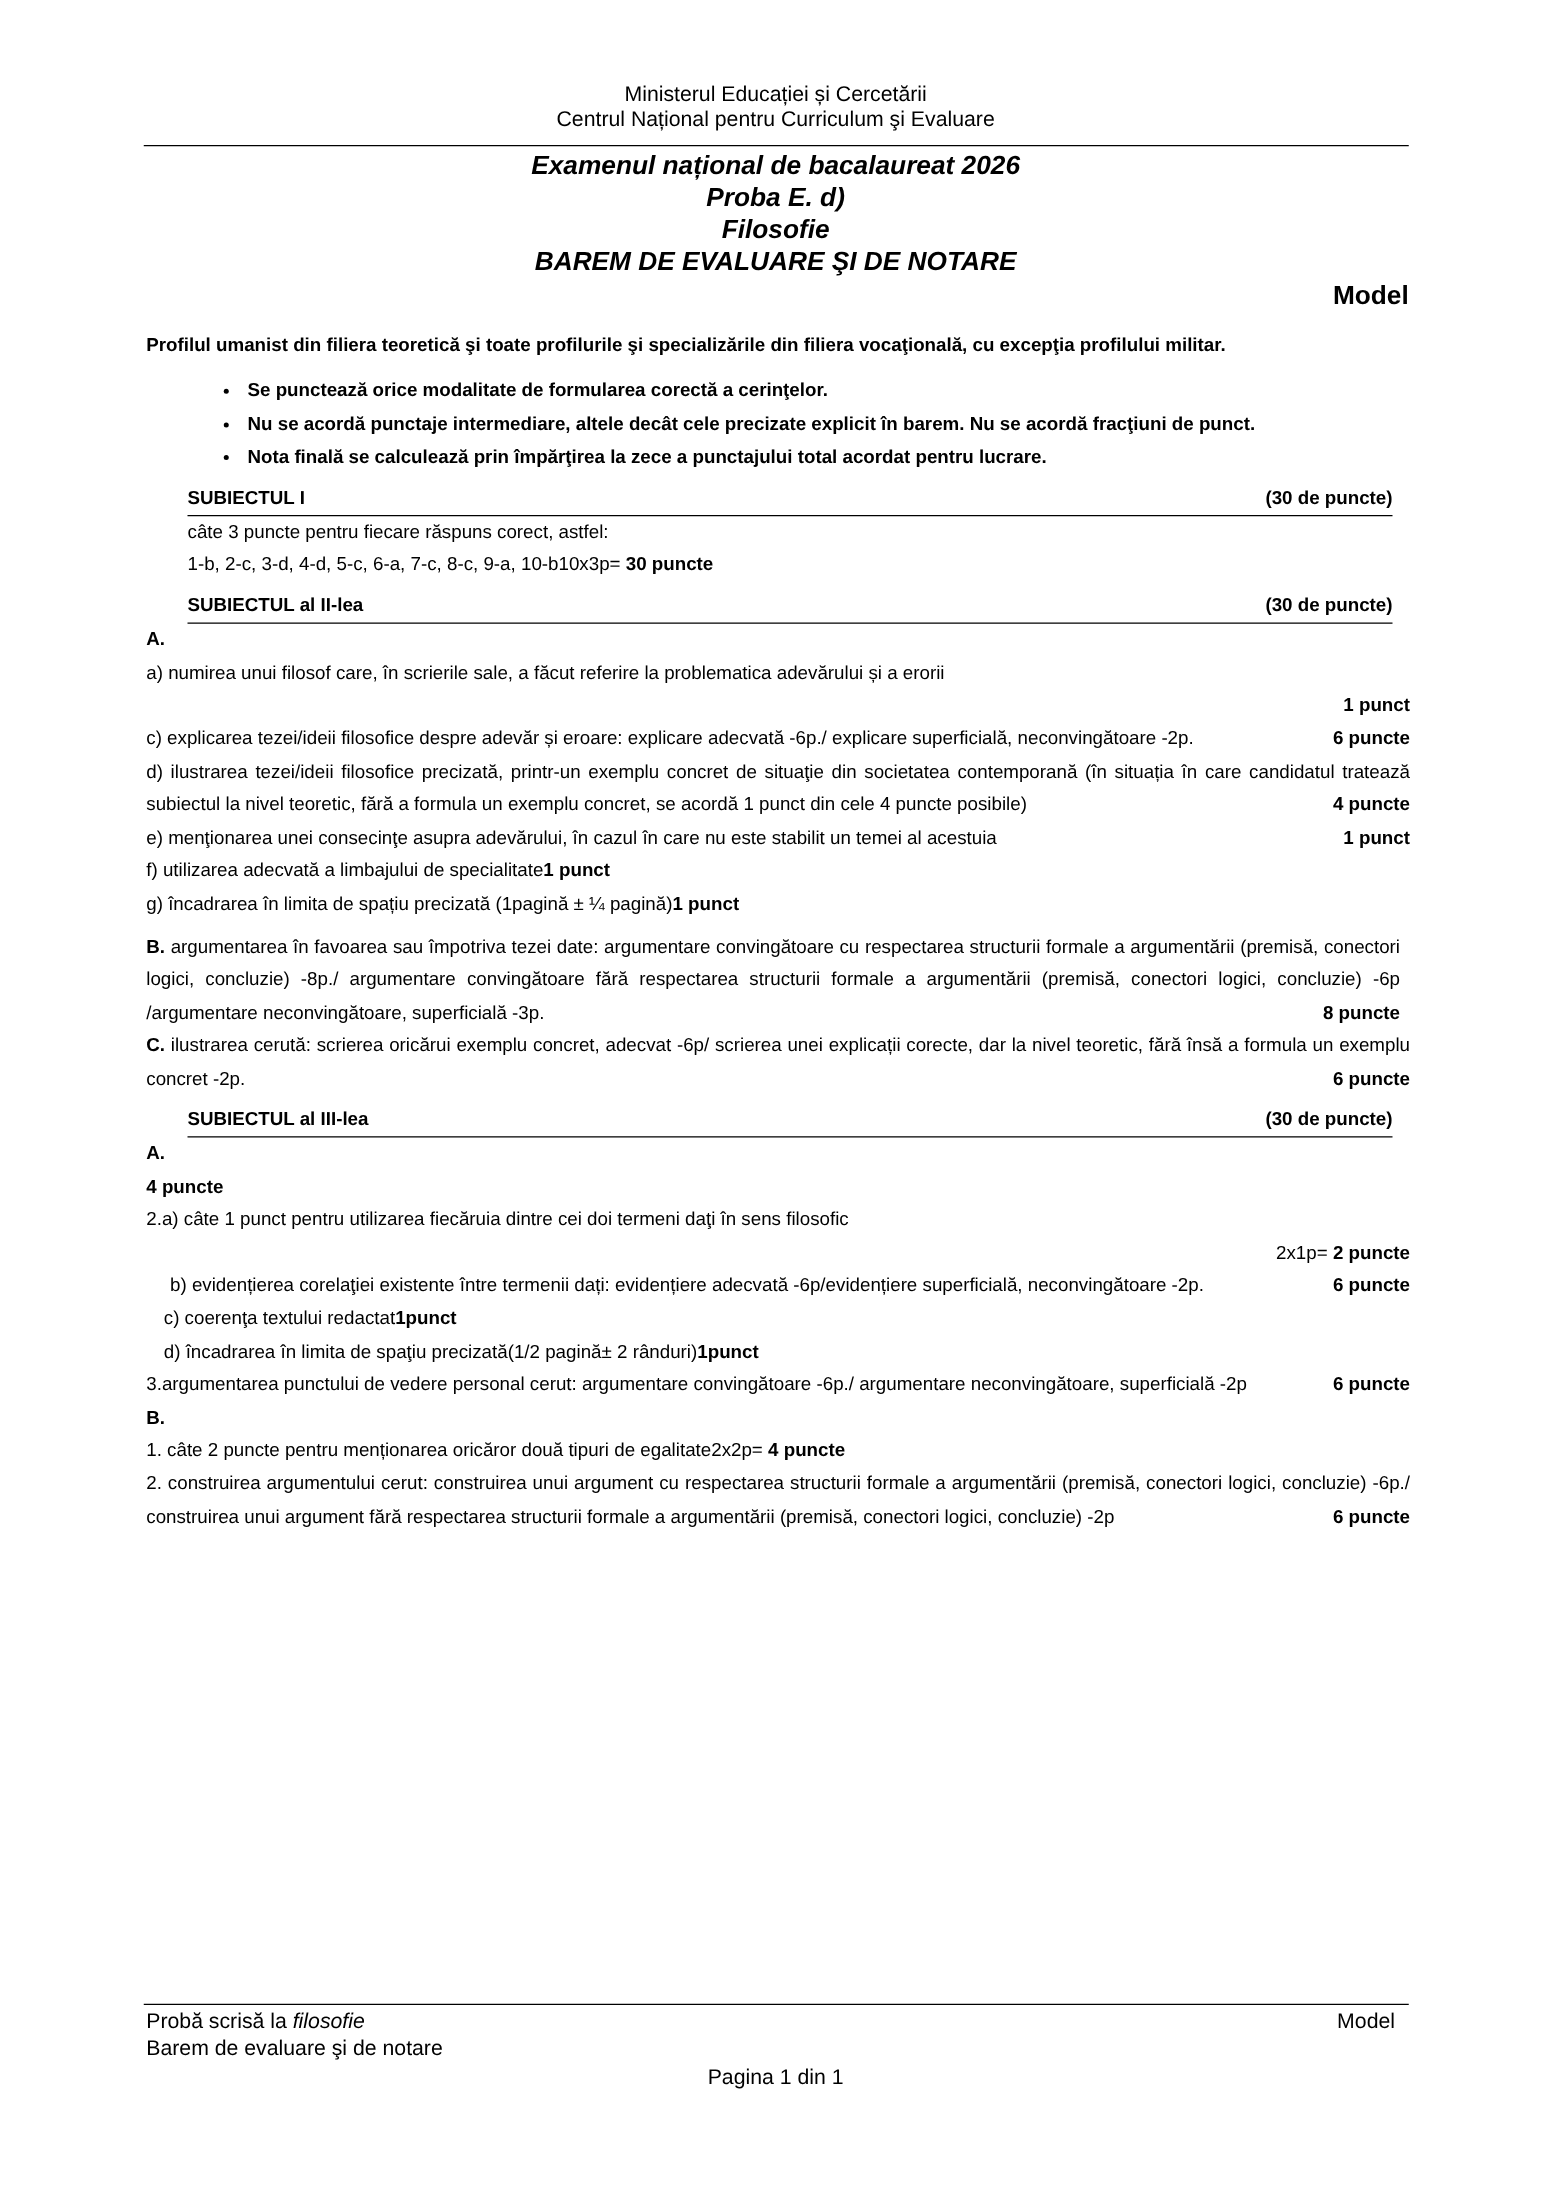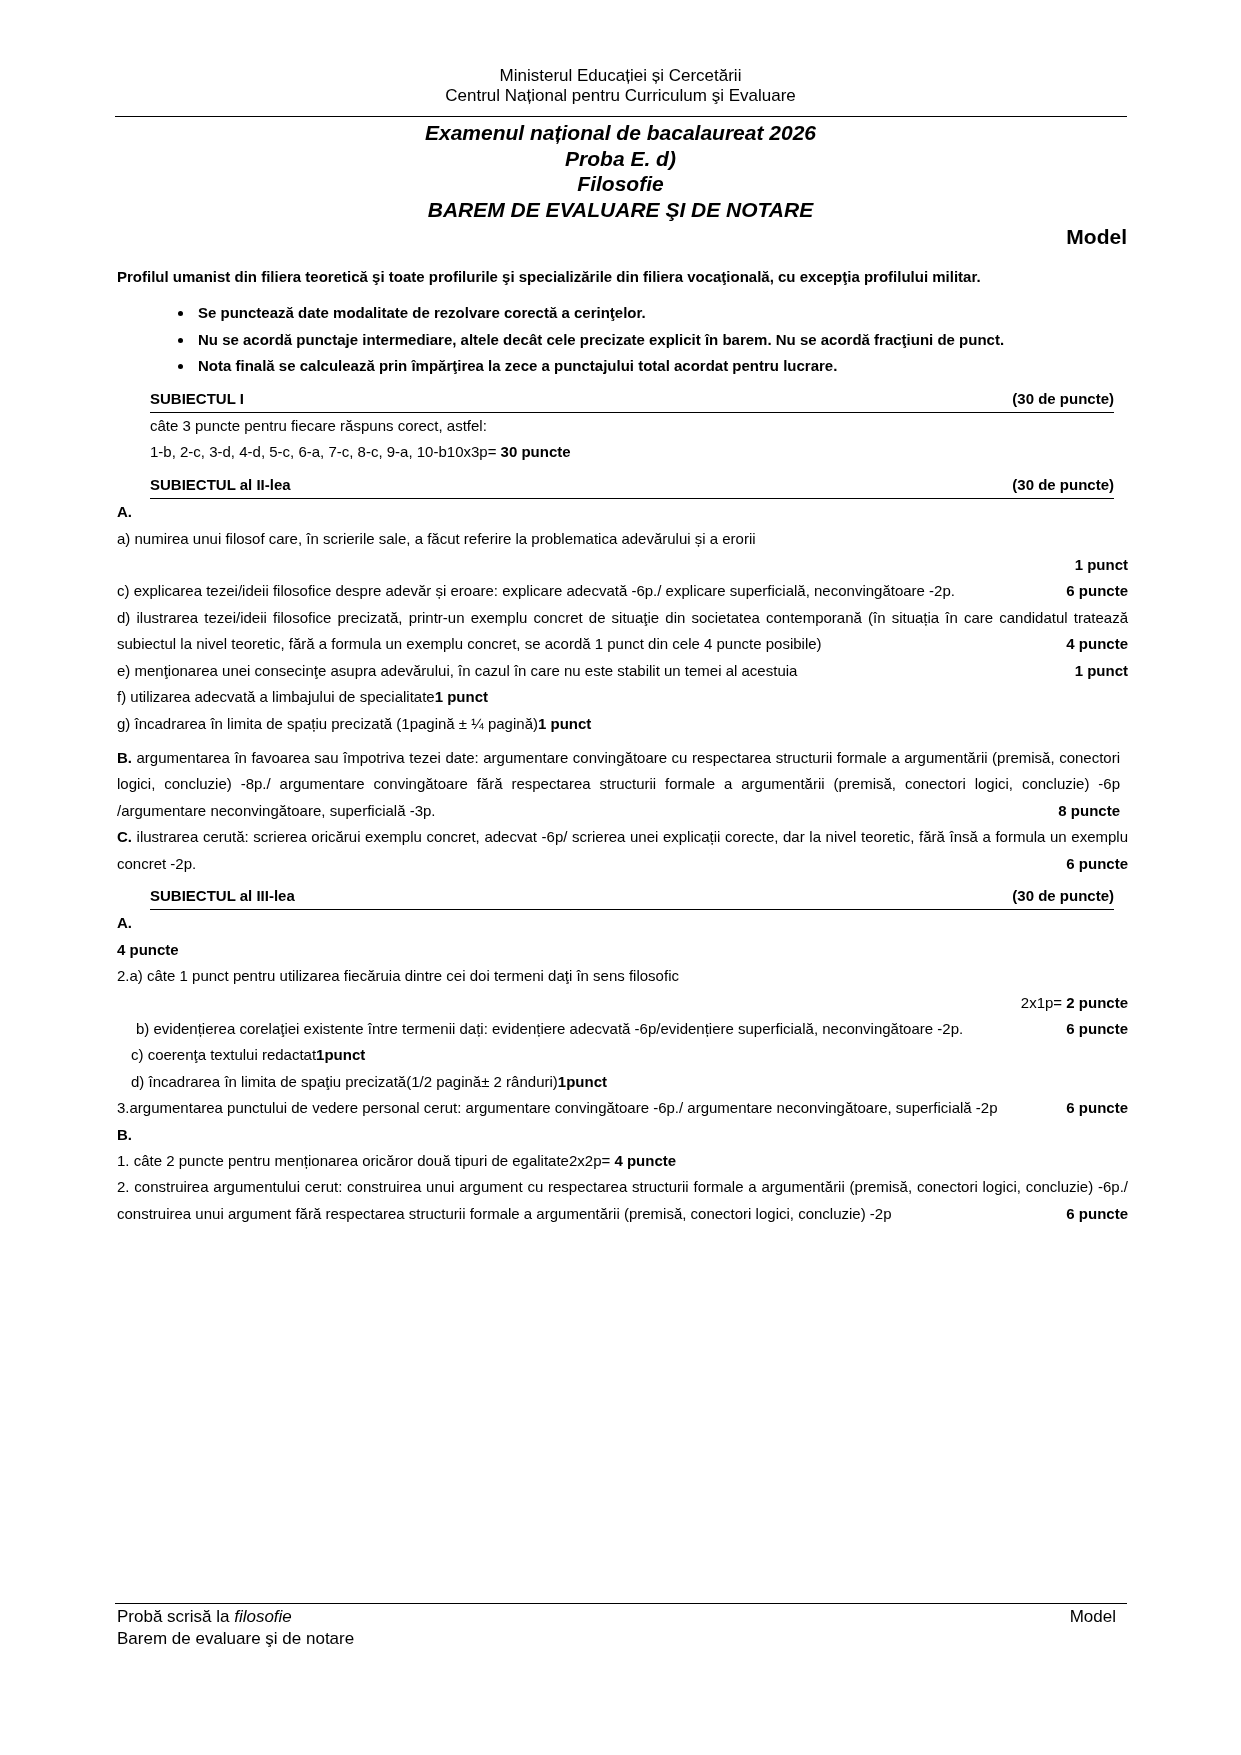--- a/index.html
+++ b/index.html
@@ -43,21 +43,21 @@
     <div>Proba E. d)</div>
     <div>Filosofie</div>
     <div>BAREM DE EVALUARE ŞI DE NOTARE</div>
   </div>
   <div class="model">Model</div>
 
   <div class="body">
     <div class="profile">Profilul umanist din filiera teoretică şi toate profilurile şi specializările din filiera vocaţională, cu excepţia profilului militar.</div>
 
     <ul class="rules">
-      <li>Se punctează date modalitate de rezolvare corectă a cerinţelor.</li>
+      <li>Se punctează orice modalitate de formularea corectă a cerinţelor.</li>
       <li>Nu se acordă punctaje intermediare, altele decât cele precizate explicit în barem. Nu se acordă fracţiuni de punct.</li>
       <li>Nota finală se calculează prin împărţirea la zece a punctajului total acordat pentru lucrare.</li>
     </ul>
 
     <div class="subj gap6">
       <div class="subj-title">SUBIECTUL I</div>
       <div class="subj-pts">(30 de puncte)</div>
     </div>
     <div class="indent33">câte 3 puncte pentru fiecare răspuns corect, astfel:</div>
     <div class="row indent33">
@@ -157,14 +157,15 @@
       <span class="pts-inline">6 puncte</span>
     </div>
   </div>
 
   <div class="ftr-rule"></div>
   <div class="ftr" style="left:117px; top:1607px;">
     <span>Probă scrisă la </span><i>filosofie</i>
   </div>
   <div class="ftr" style="left:117px; top:1629px;">Barem de evaluare şi de notare</div>
   <div class="ftr" style="right:125px; top:1607px;">Model</div>
+  <div class="ftr" style="left:0; width:1241px; text-align:center; top:1652px;">Pagina 1 din 1</div>
 
 </div>
 
 </body></html>

